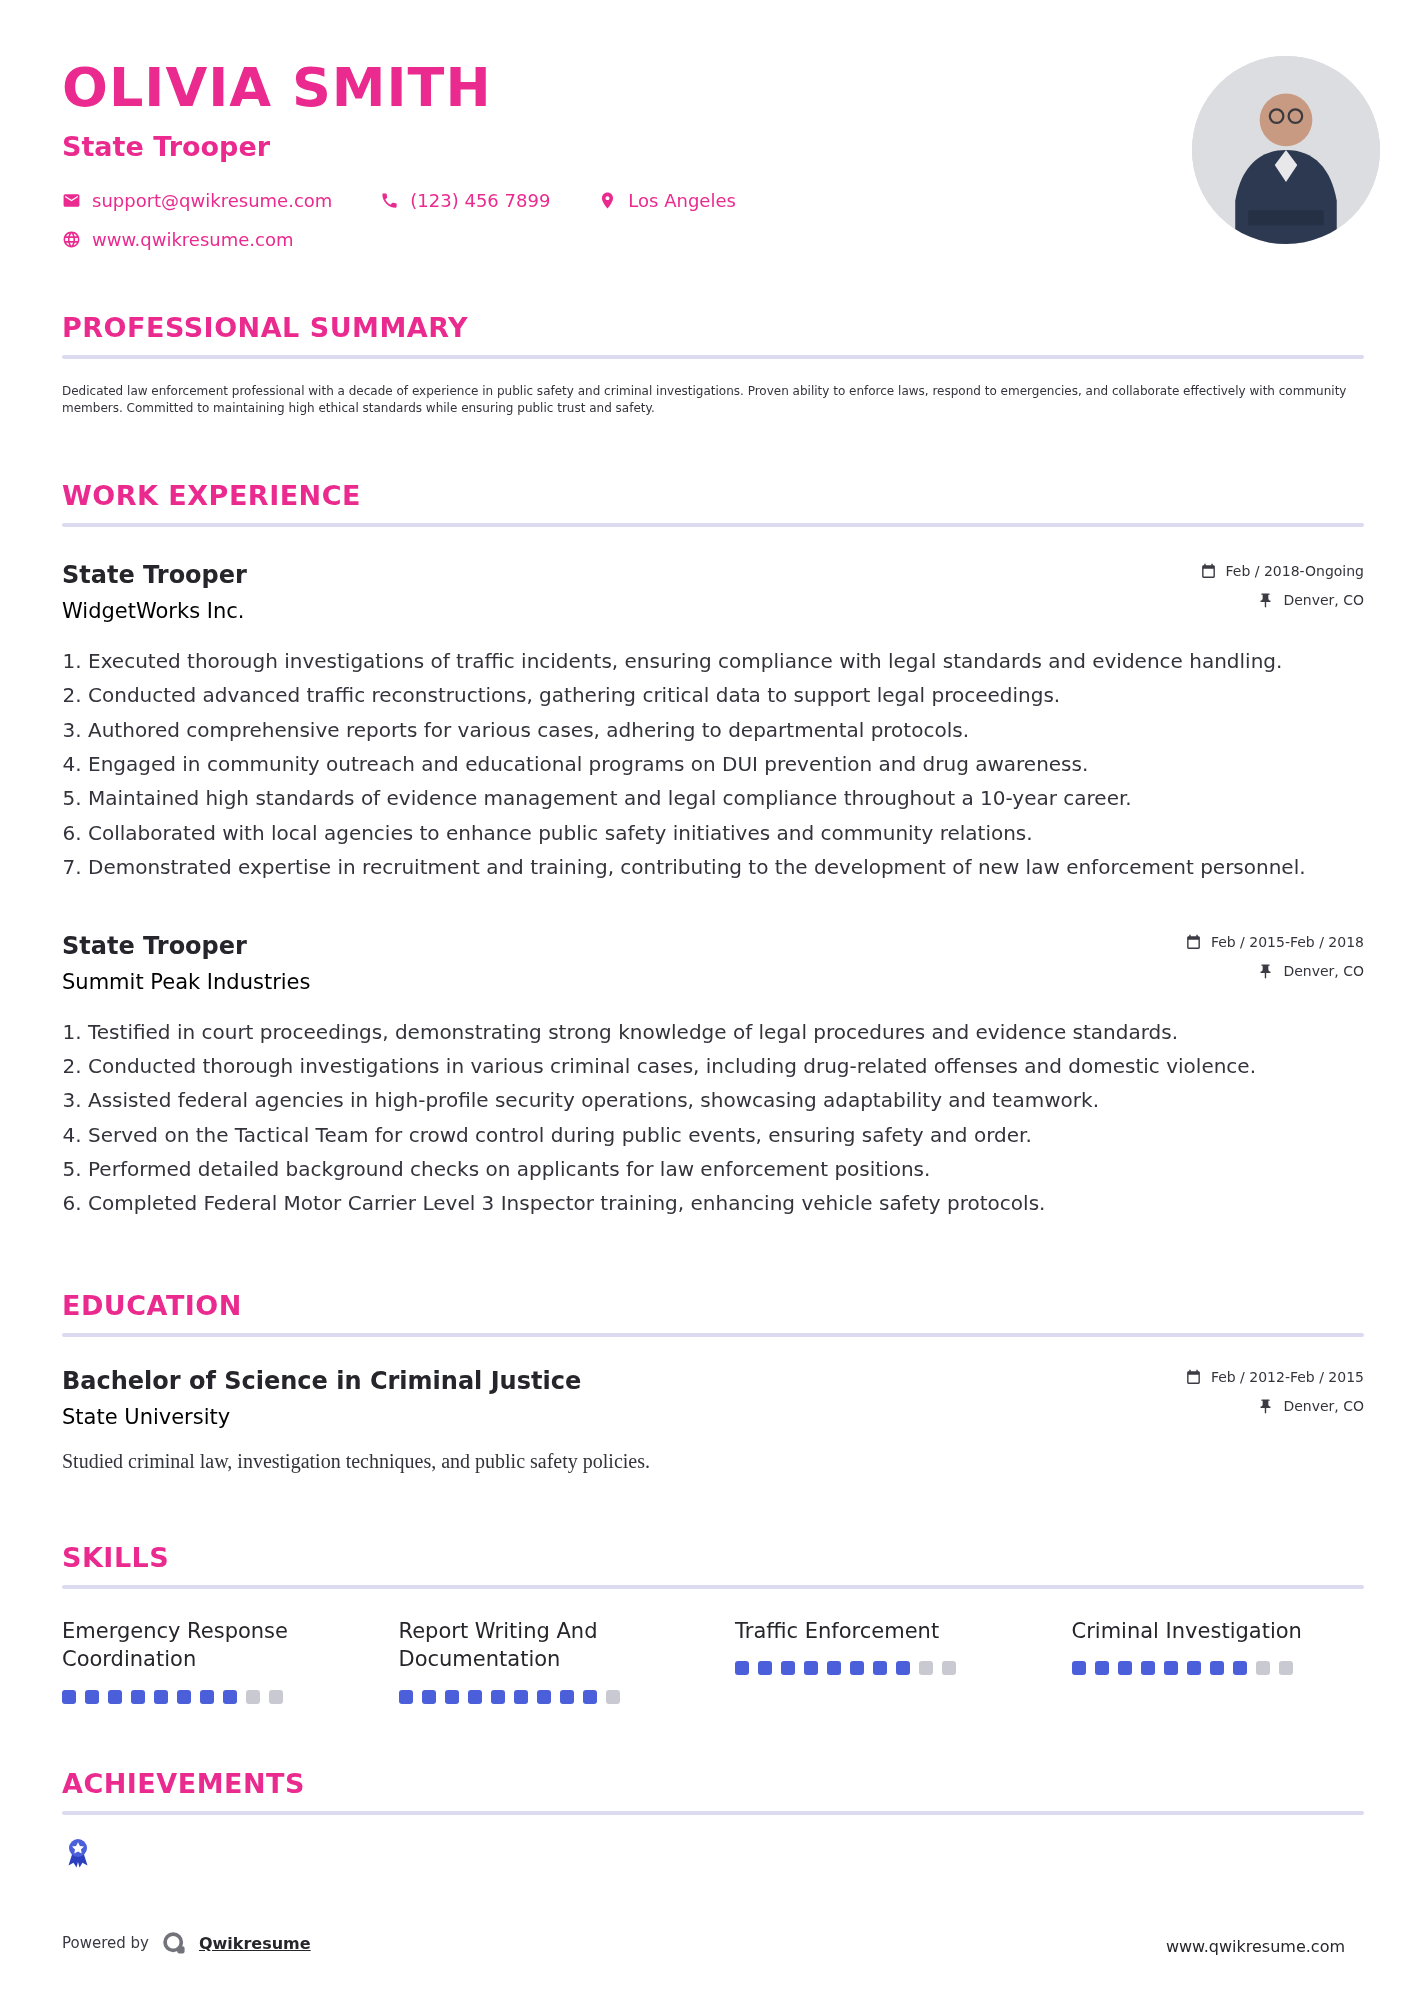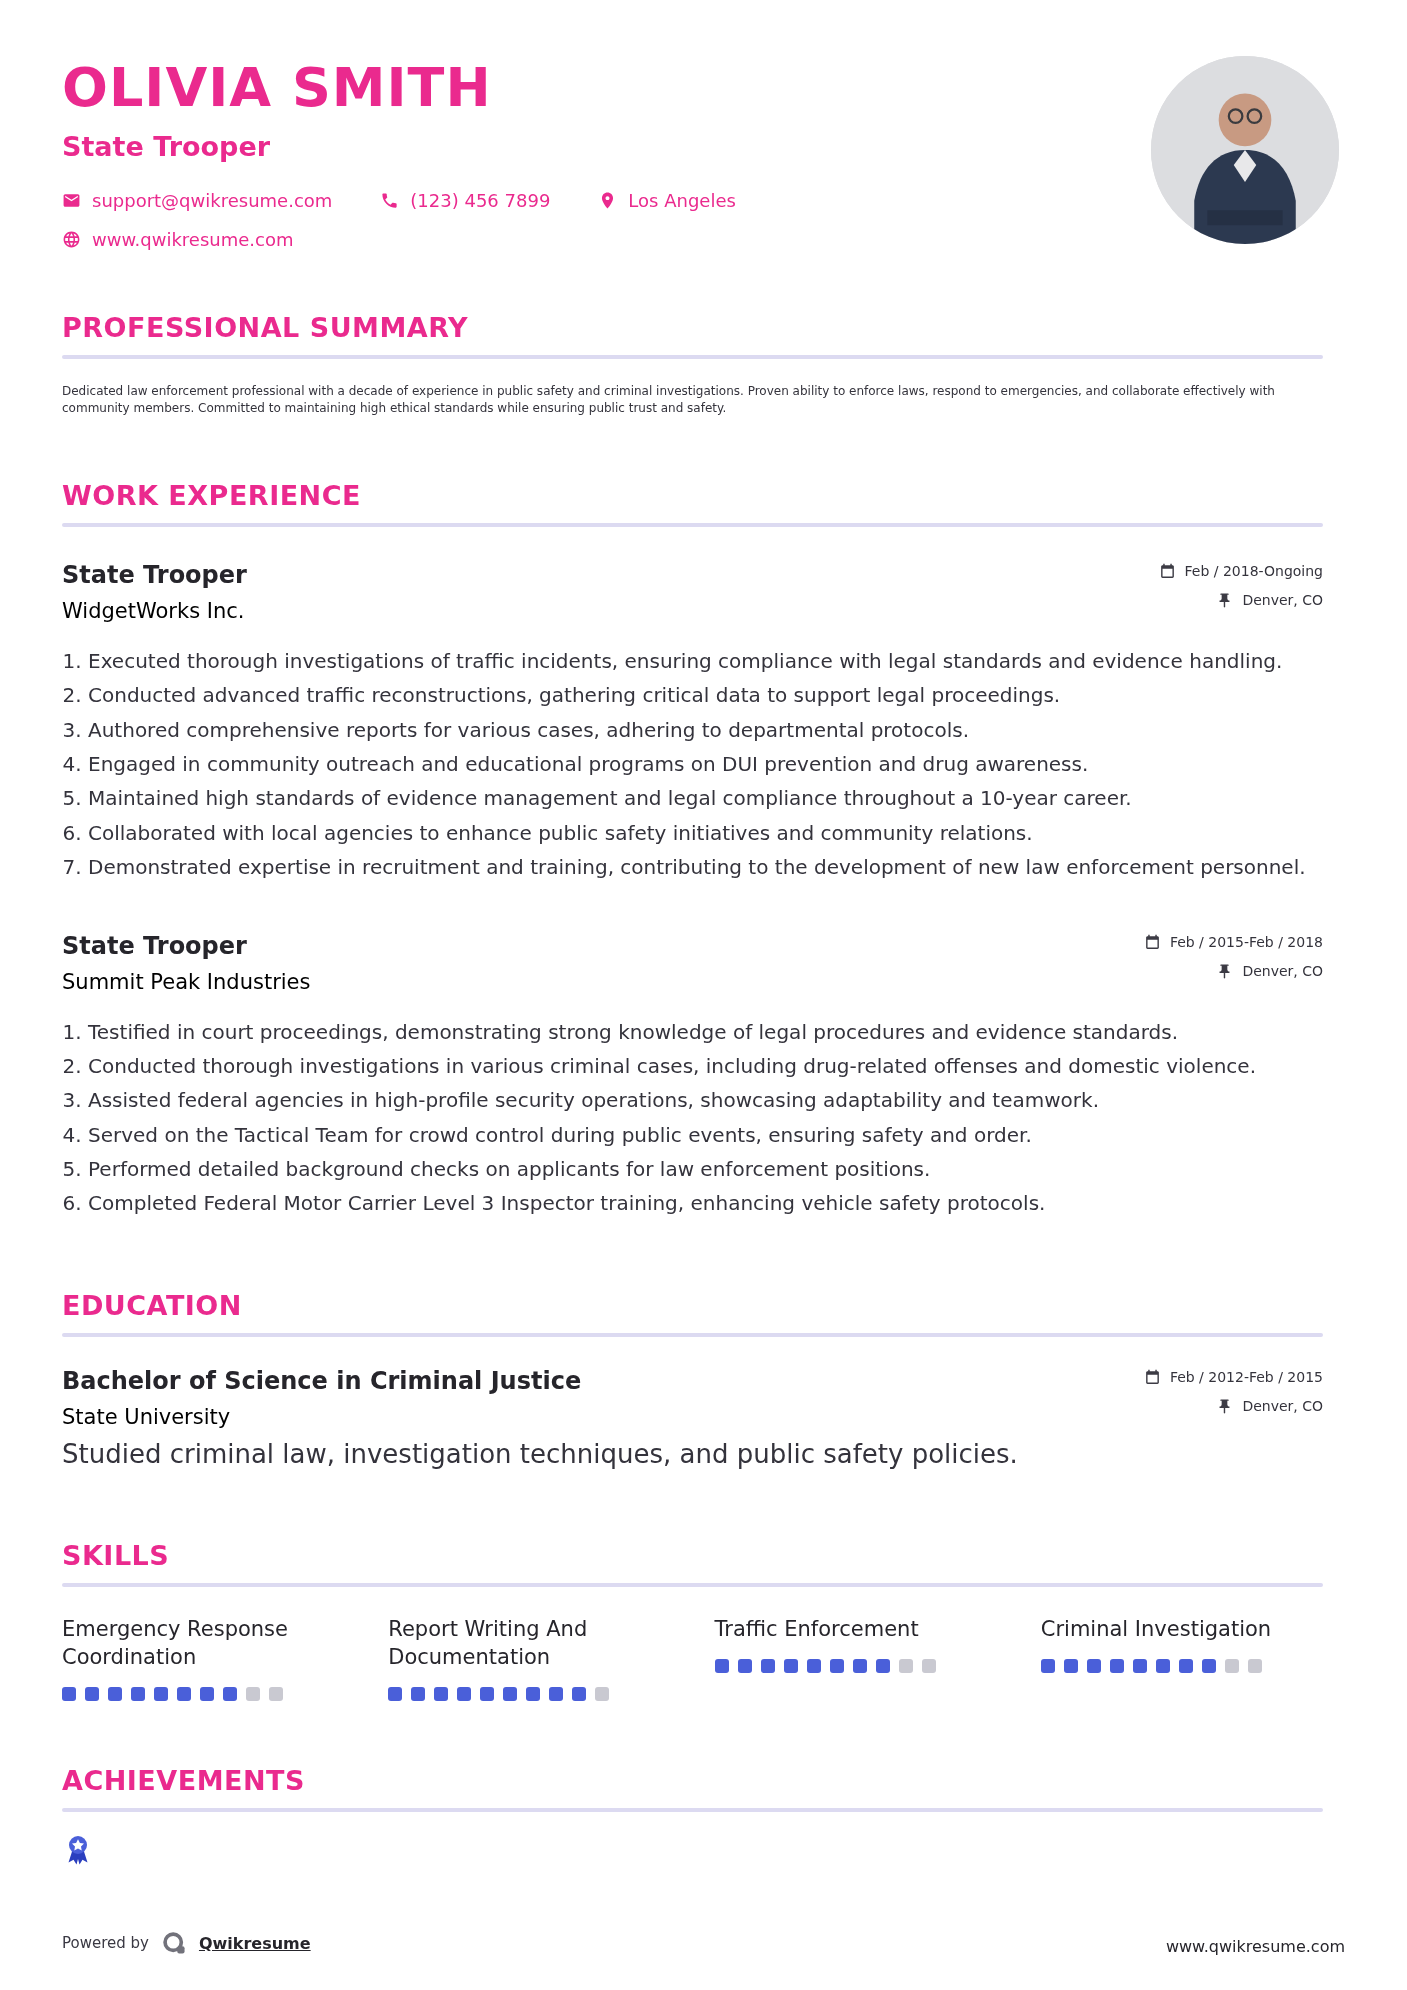--- a/index.html
+++ b/index.html
@@ -2,21 +2,21 @@
 <html><head>
 <meta charset="utf-8">
 <style>
   * { margin:0; padding:0; box-sizing:border-box; }
   html,body { background:#ffffff; }
   body {
     width:1407px; height:1990px; position:relative; overflow:hidden;
     font-family:"DejaVu Sans","Liberation Sans",sans-serif;
     color:#34333c;
   }
-  .page { padding:56px 84px 0 62px; position:relative; }
+  .page { padding:56px 43px 0 62px; position:relative; }
 
   
   .header { position:relative; }
   .person-name { font-size:54px; font-weight:800; color:#ea2a8e; letter-spacing:1px; }
   .person-title { font-size:27px; font-weight:700; color:#ea2a8e; margin-top:12px; }
   .contact-row { display:flex; align-items:center; gap:48px; margin-top:28px; }
   .contact-row + .contact-row { margin-top:18px; }
   .contact-item { display:inline-flex; align-items:center; gap:11px; font-size:18px; color:#ea2a8e; font-weight:500; }
   .contact-item svg { width:19px; height:19px; fill:#ea2a8e; flex:none; }
   .photo {
@@ -36,21 +36,21 @@
   .job + .job { margin-top:50px; }
   .job-header { display:flex; justify-content:space-between; align-items:flex-start; }
   .job-title { font-size:24px; font-weight:700; color:#26252b; }
   .job-company { font-size:21px; color:#000000; margin-top:10px; font-weight:500; }
   .job-meta { text-align:right; flex:none; padding-top:2px; }
   .meta-row { display:flex; justify-content:flex-end; align-items:center; gap:9px; font-size:14px; color:#34333c; }
   .meta-row + .meta-row { margin-top:12px; }
   .meta-row svg { width:17px; height:17px; fill:#3c3b44; flex:none; }
   .bullets { margin-top:24px; padding-left:26px; }
   .bullets li { font-size:20px; line-height:1.42; margin-bottom:6px; }
-  .edu-desc { margin-top:7px; font-size:26px; line-height:1.45; }
+  .edu-desc { margin-top:18px; font-size:20px; line-height:1.45;font-family:Liberation Serif, serif; }
 
   
   .skills-grid { display:grid; grid-template-columns:repeat(4,1fr); column-gap:44px; margin-top:28px; }
   .skill-name { font-size:21px; line-height:1.35; color:#26252b; }
   .skill-dots { display:flex; gap:9px; margin-top:16px; }
   .dot { width:14px; height:14px; border-radius:3px; background:#c9c9d1; }
   .dot.filled { background:#4a5fd9; }
 
   
   .ach-list { margin-top:14px; }

